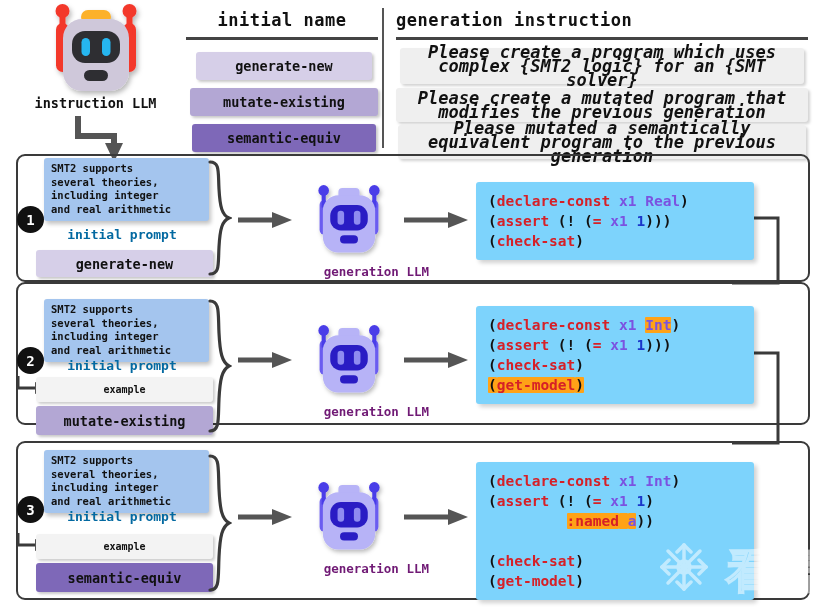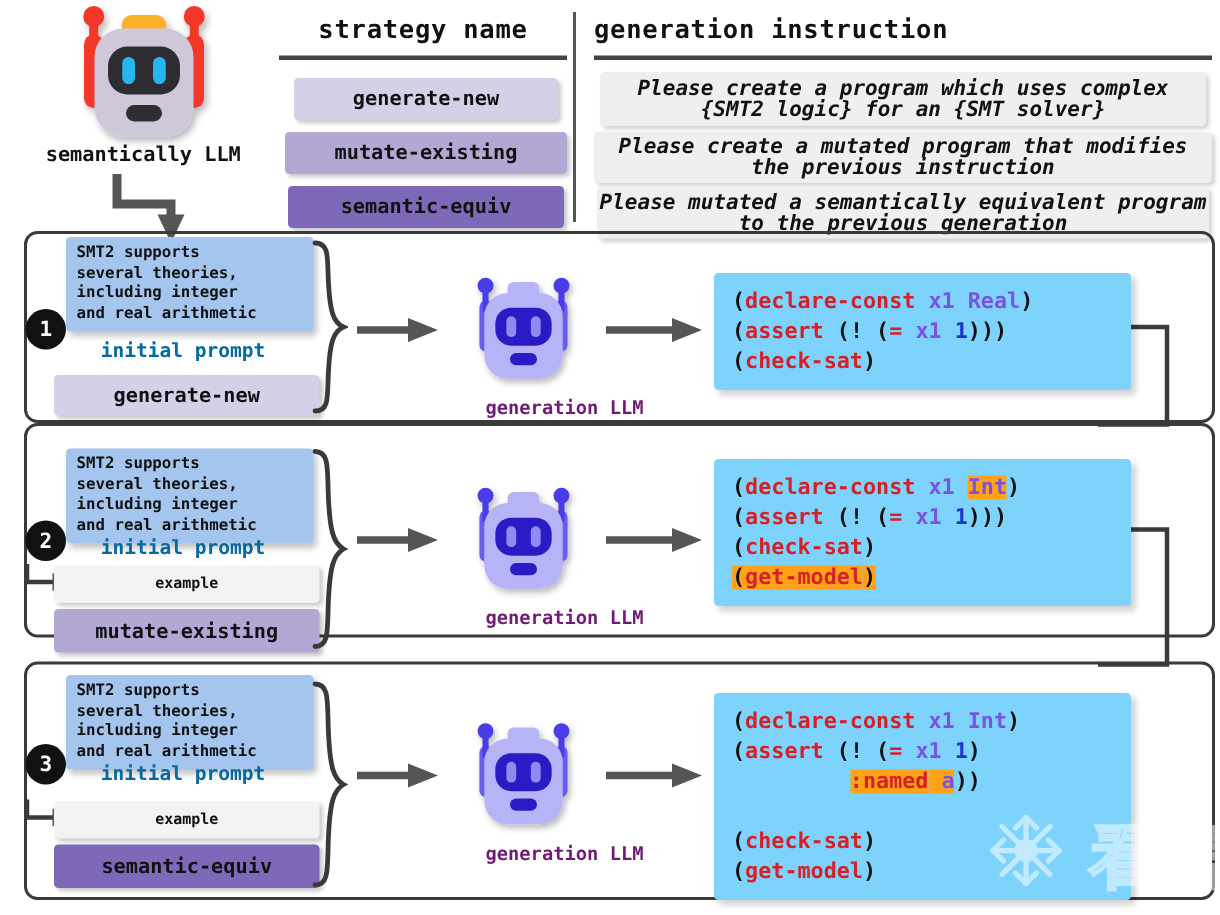--- a/index.html
+++ b/index.html
@@ -20,21 +20,21 @@
   .chip{border-radius:3px;display:flex;align-items:center;justify-content:center;
         font-size:13.5px;font-weight:bold;color:#111;
         box-shadow:2px 2px 3px rgba(0,0,0,.22);}
   #chip-gen{left:196px;top:52px;width:176px;height:28px;background:#d6cfe8;}
   #chip-mut{left:190px;top:88px;width:188px;height:28px;background:#b3a7d4;}
   #chip-sem{left:192px;top:124px;width:184px;height:28px;background:#7e68b8;}
 
   
   .instr{background:#efefef;border-radius:3px;display:flex;flex-direction:column;
          align-items:center;justify-content:center;text-align:center;
-         font-size:14px;font-weight:bold;font-style:italic;color:#111;
+         font-size:17px;font-weight:bold;font-style:italic;color:#111;
          line-height:14px;box-shadow:2px 2px 3px rgba(0,0,0,.18);}
   #instr-1{left:400px;top:48px;width:404px;height:36px;}
   #instr-2{left:396px;top:88px;width:412px;height:34px;}
   #instr-3{left:398px;top:125px;width:408px;height:34px;}
 
   
   #distill-label{left:8px;top:95px;width:175px;text-align:center;
       font-size:13.5px;font-weight:bold;color:#111;}
 
   
@@ -95,21 +95,21 @@
   .n{color:#1a36c9;}       
   .hl{background:#ffa217;border-radius:1px;}
 
   
   #watermark{left:648px;top:533px;width:165px;height:72px;opacity:.55;
       pointer-events:none;}
 </style>
 </head>
 <body>
 
-<div class="abs" id="col-title-strategy">strategy name</div>
+<div class="abs" id="col-title-strategy">initial name</div>
 <div class="abs" id="col-title-instruction">generation instruction</div>
 <div class="abs" id="hr-strategy"></div>
 <div class="abs" id="hr-instruction"></div>
 <div class="abs" id="vrule"></div>
 
 <svg class="abs" id="distill-robot" style="left:36px;top:2px;" width="120" height="96" viewBox="0 0 120 96">
   <defs>
     <filter id="sh1" x="-30%" y="-30%" width="170%" height="170%">
       <feDropShadow dx="2" dy="3" stdDeviation="2.5" flood-color="#000" flood-opacity="0.28"></feDropShadow>
     </filter>
@@ -122,35 +122,35 @@
     <circle cx="26.5" cy="9" r="7" fill="#f3372b"></circle>
     <circle cx="93.5" cy="9" r="7" fill="#f3372b"></circle>
     <rect x="45" y="8" width="30" height="14" rx="7" fill="#fcb12c"></rect>
     <rect x="27" y="17" width="66" height="72" rx="19" fill="#cfc8da"></rect>
     <rect x="36" y="29" width="48" height="32" rx="13" fill="#2e2e33"></rect>
     <rect x="45.5" y="36" width="8.5" height="18" rx="4.25" fill="#28b6f0"></rect>
     <rect x="66" y="36" width="8.5" height="18" rx="4.25" fill="#28b6f0"></rect>
     <rect x="48" y="68" width="24" height="11" rx="5.5" fill="#2e2e33"></rect>
   </g>
 </svg>
-<div class="abs" id="distill-label">semantically LLM</div>
+<div class="abs" id="distill-label">instruction LLM</div>
 
 <svg class="abs" style="left:74px;top:110px;" width="110" height="55" viewBox="0 0 110 55">
   <path d="M4 6 L4 26 L40 26 L40 36" stroke="#555" stroke-width="6" fill="none"></path>
   <path d="M40 52 L31 33 L49 33 Z" fill="#555"></path>
 </svg>
 
 <div class="abs chip" id="chip-gen" style="background: rgb(214, 207, 232);">generate-new</div>
 <div class="abs chip" id="chip-mut" style="background: rgb(179, 167, 212);">mutate-existing</div>
 <div class="abs chip" id="chip-sem" style="background: rgb(126, 104, 184);">semantic-equiv</div>
 
 <div class="abs instr" id="instr-1">Please create a program which uses complex
 {SMT2 logic} for an {SMT solver}</div>
 <div class="abs instr" id="instr-2">Please create a mutated program that modifies the
-previous instruction</div>
+previous generation</div>
 <div class="abs instr" id="instr-3">Please mutated a semantically equivalent program
 to the previous generation</div>
 
 <div class="abs rowbox" id="rowbox-1"></div>
 <div class="abs rowbox" id="rowbox-2"></div>
 <div class="abs rowbox" id="rowbox-3"></div>
 
 <svg class="abs" style="left:726px;top:205px;" width="82" height="85" viewBox="0 0 82 85">
   <path d="M2 13 L52 13 L52 78 L6 78" stroke="#3a3a3a" stroke-width="3" fill="none"></path>
 </svg>

